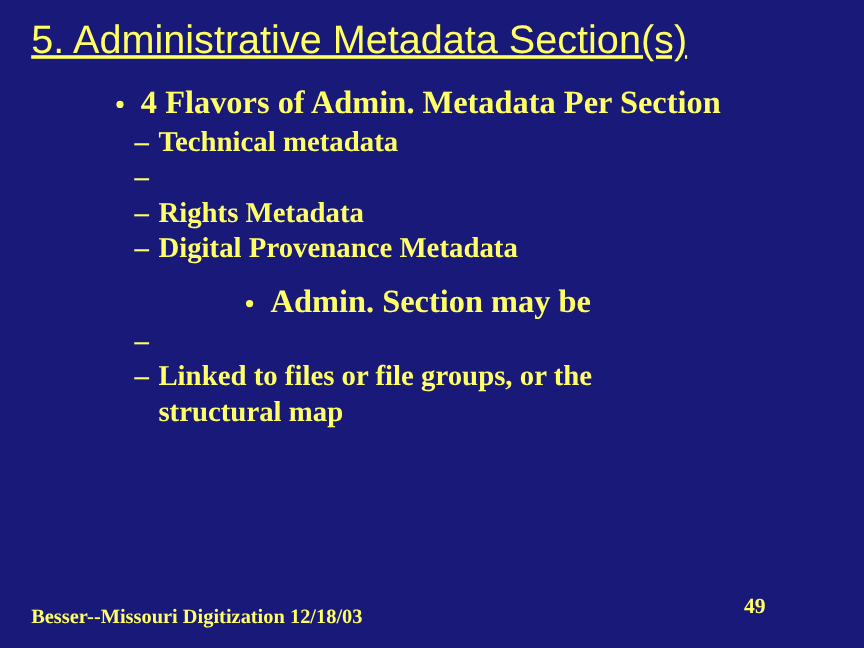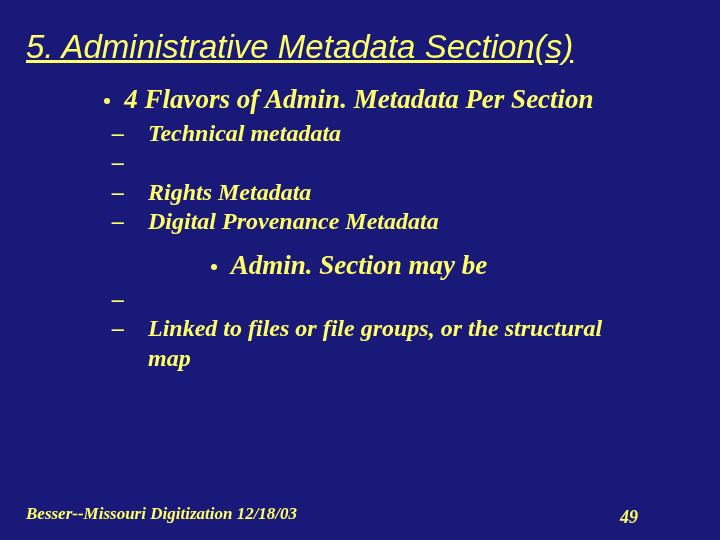--- a/index.html
+++ b/index.html
@@ -10,22 +10,21 @@
     background: #19197a;
     font-family: "Times New Roman", Times, serif;
     color: #ffff66;
     overflow: hidden;
   }
   .slide {
     position: relative;
     width: 664px;
     height: 540px;
     box-sizing: border-box;
-    padding: 24px 26px 0 26px;
-    font-style: italic;
+    padding: 10px 26px 0 26px;
   }
   .title {
     font-size: 33px;
     text-decoration: underline;
     margin: 4px 0 18px 0;
     font-family: Arial, Helvetica, sans-serif;
     letter-spacing: 0px;
   }
   .bullet-l1 {
     display: flex;
@@ -53,33 +52,32 @@
     font-weight: bold;
     line-height: 1.22;
     margin: 0;
   }
   .bullet-l2 .dash {
     margin-right: 8px;
     flex: 0 0 auto;
   }
   .bullet-l2 .txt {
     max-width: 460px;
-    margin-left: 16px;
   }
   .footer {
     position: absolute;
     left: 26px;
     bottom: 16px;
     font-size: 17px;
     font-weight: bold;
   }
   .pagenum {
     position: absolute;
     right: 26px;
-    bottom: 12px;
+    bottom: 24px;
     font-size: 18px;
     font-weight: bold;
   }
 </style>
 </head>
 <body>
 
 <div class="slide">
 
   <div class="title">5. Administrative Metadata Section(s)</div>

